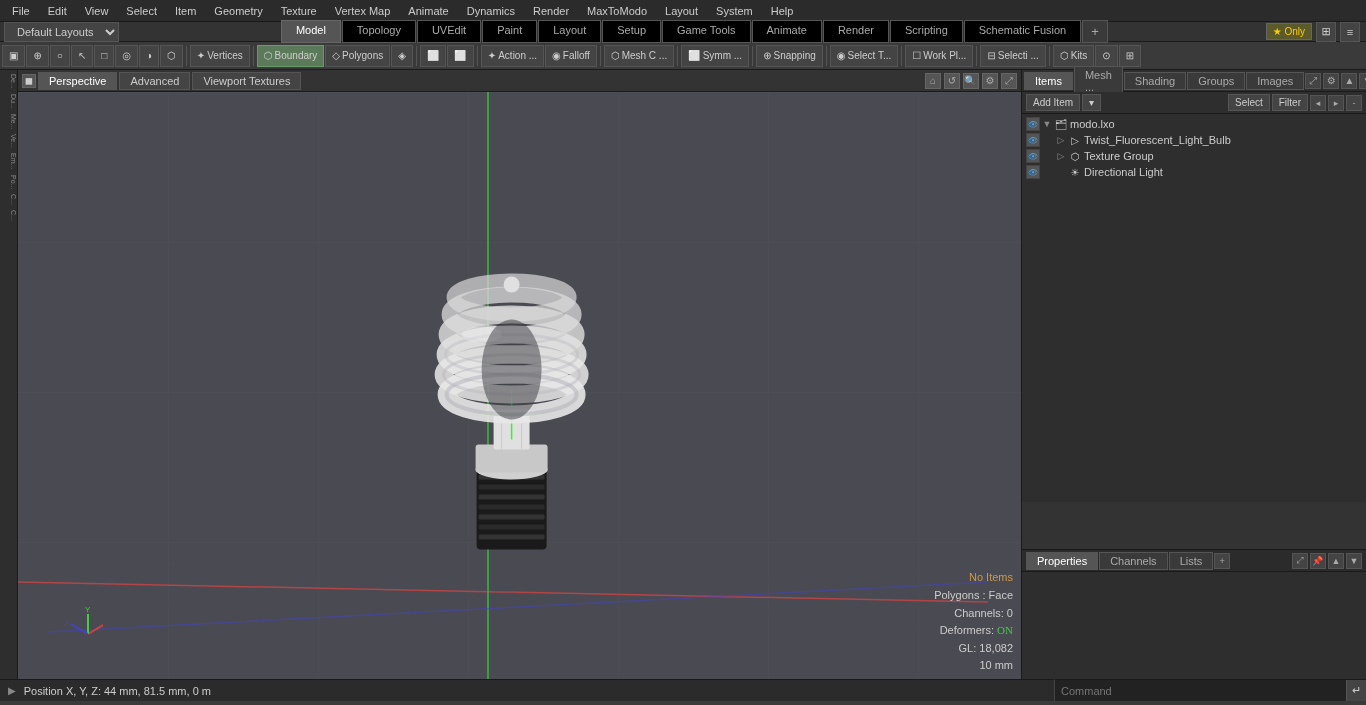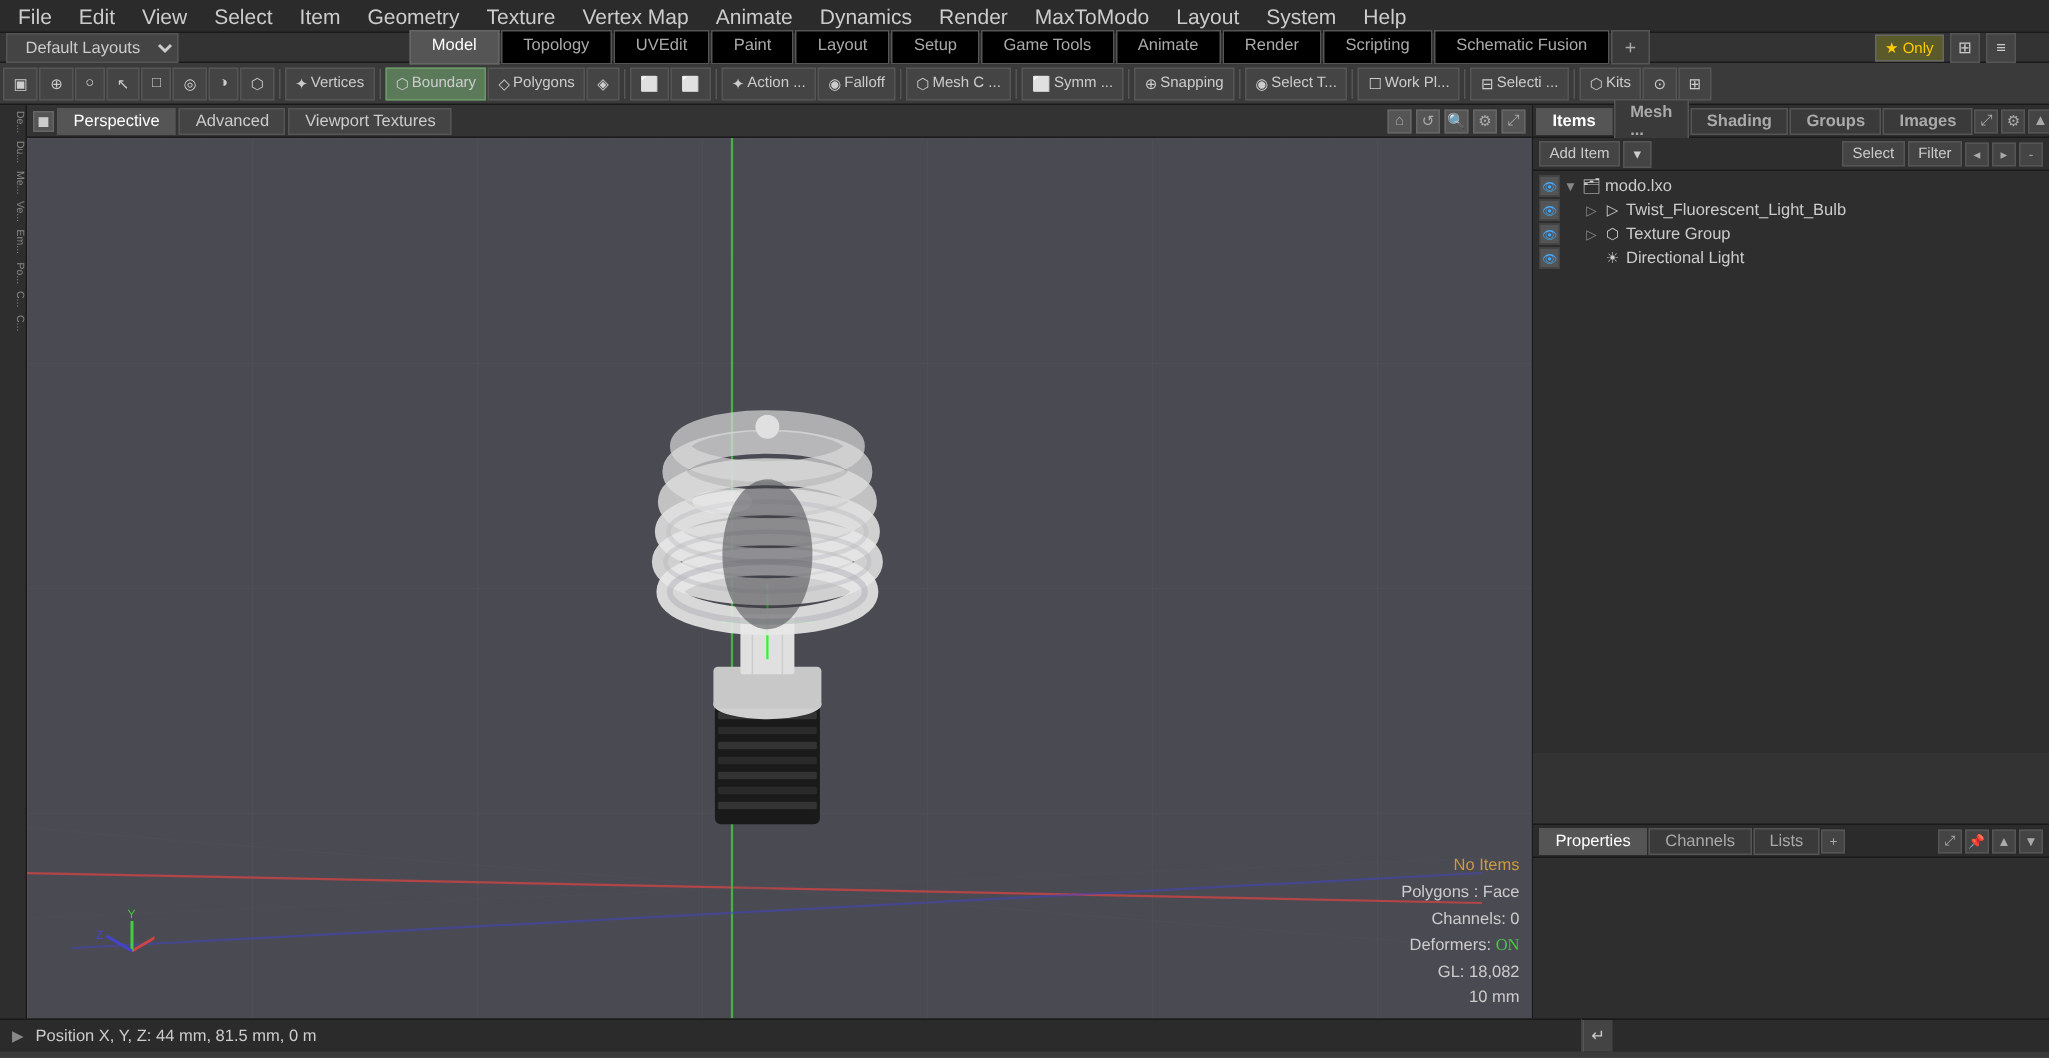--- a/index.html
+++ b/index.html
@@ -12,21 +12,21 @@
       display: flex;
       align-items: center;
       padding: 0 4px;
       gap: 2px;
       border-bottom: 1px solid #1a1a1a;
     }
     .menu-item {
       padding: 2px 8px;
       color: #ccc;
       cursor: pointer;
-      font-size: 14px;
+      font-size: 11px;
     }
 
     
     #mode-bar {
       height: 20px;
       background: #333;
       display: flex;
       align-items: center;
       border-bottom: 1px solid #1a1a1a;
     }
@@ -64,21 +64,21 @@
       background: #3a3a3a;
       color: #aaa;
       font-size: 13px;
       cursor: pointer;
       border: 1px solid #555;
     }
     .mode-right {
       display: flex;
       align-items: center;
       gap: 4px;
-      margin-right: 22px;
+      margin-right: 6px;
     }
     .star-only {
       background: #5a5a2a;
       color: #ffcc00;
       padding: 2px 6px;
       font-size: 10px;
       border: 1px solid #666;
       cursor: pointer;
     }
     .mode-icon-btn {
@@ -286,21 +286,20 @@
       padding: 0 2px;
       gap: 1px;
     }
     .right-tab {
       padding: 2px 10px;
       background: #3a3a3a;
       border: 1px solid #555;
       color: #aaa;
       font-size: 11px;
       cursor: pointer;
-      font-weight: bold;
     }
     .right-tab.active { background: #555; color: #fff; }
     .right-tab-icons {
       margin-left: auto;
       display: flex; gap: 2px; align-items: center;
     }
     .rt-icon {
       width: 16px; height: 16px;
       background: #444; border: 1px solid #555;
       cursor: pointer; font-size: 10px;
@@ -712,15 +711,16 @@
     </div>
 
   </div>
 </div>
 
 <div id="status-bar" style="position:relative;">
   <span class="status-triangle">▶</span>
   <span>Position X, Y, Z:   44 mm, 81.5 mm, 0 m</span>
 
   <div id="command-bar">
+    <input id="command-input" type="text" placeholder="Command" style="">
     <button class="cmd-btn">↵</button>
   </div>
 </div>
 
 </body></html>

